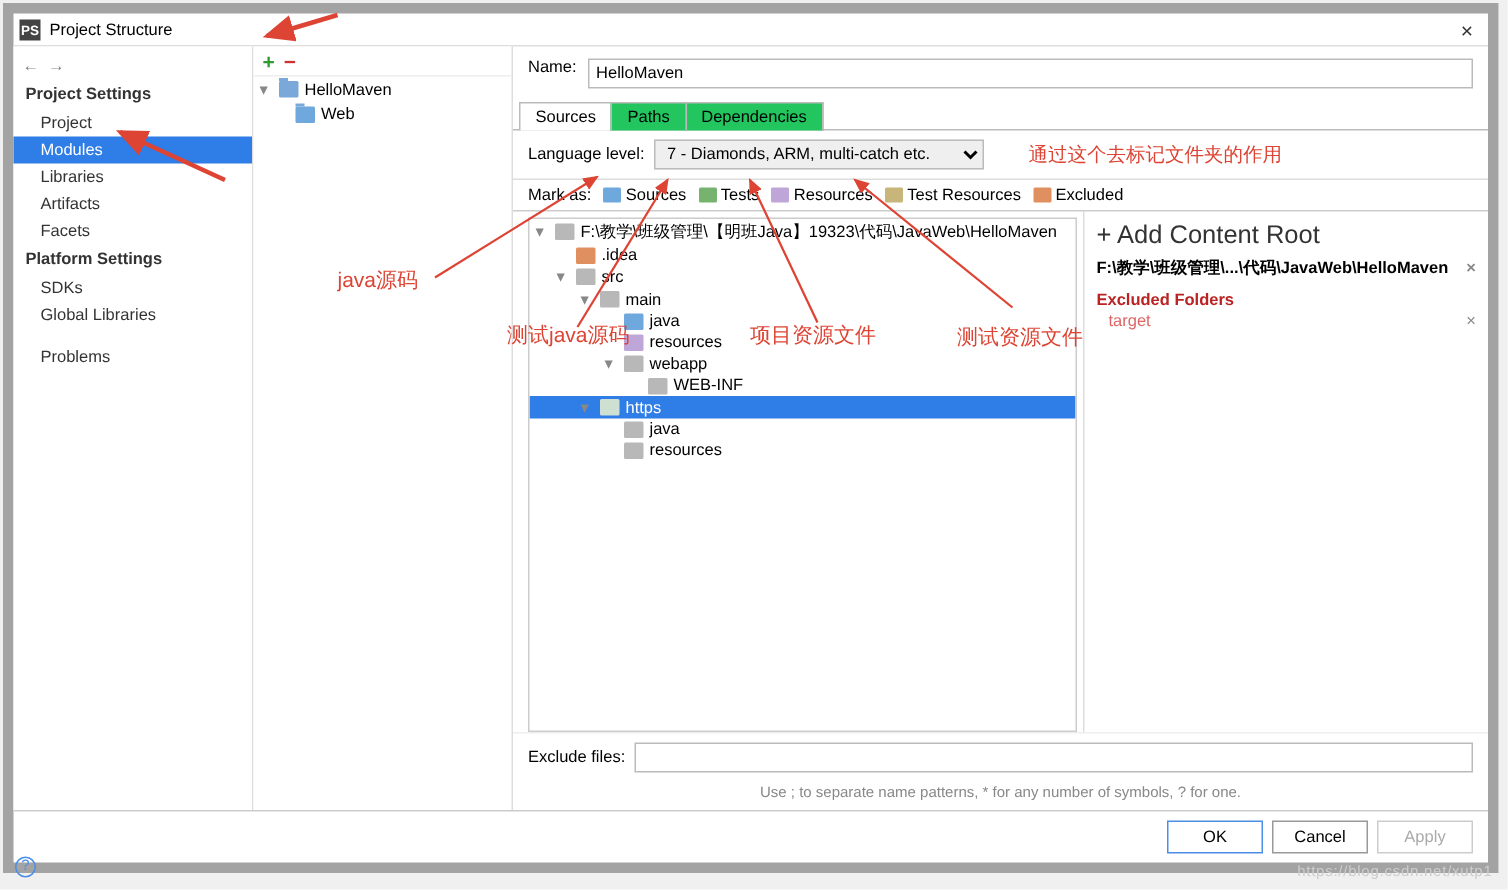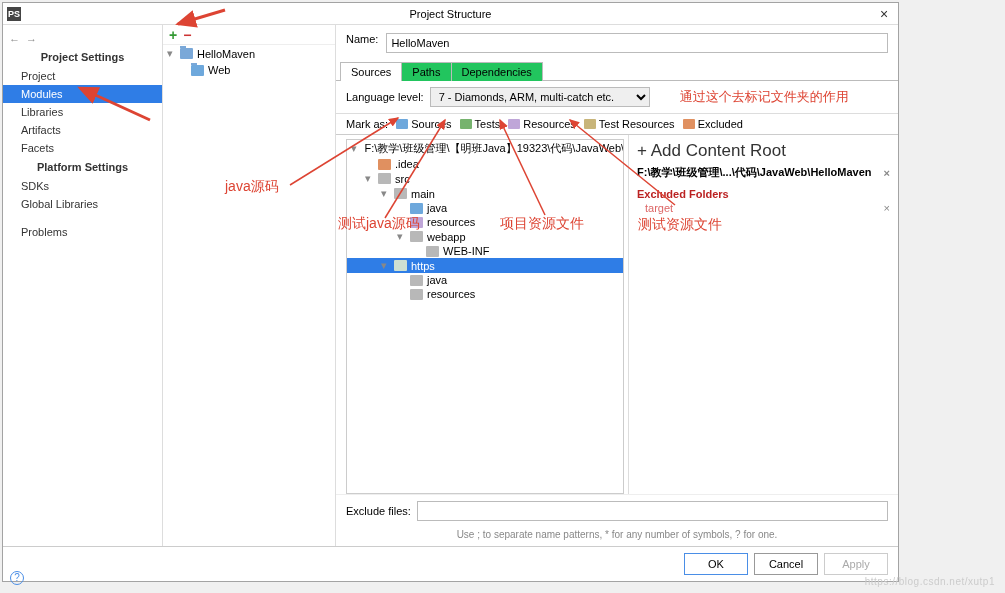--- a/index.html
+++ b/index.html
@@ -1,27 +1,27 @@
 <!DOCTYPE html>
 <html><head>
 <meta charset="utf-8">
 <style>
 * { box-sizing: border-box; margin: 0; padding: 0; font-family: "Segoe UI", Tahoma, sans-serif; font-size: 11px; }
 body { background: #f0f0f0; width: 1005px; height: 593px; overflow: hidden; position: relative; }
-.window { background: #fff; border: 1px solid #a3a3a3; width: 897px; height: 580px; position: absolute; top: 2px; left: 2px; display: flex; flex-direction: column; }
+.window { background: #fff; border: 7px solid #a3a3a3; width: 997px; height: 580px; position: absolute; top: 2px; left: 2px; display: flex; flex-direction: column; }
 .titlebar { height: 22px; display: flex; align-items: center; padding: 0 4px; border-bottom: 1px solid #ddd; }
 .titlebar .app-icon { width: 14px; height: 14px; background: #444; margin-right: 6px; display: flex; align-items: center; justify-content: center; color:#fff; font-size:9px; font-weight:bold;}
-.titlebar .title { flex: 1; font-size: 11px; text-align: center; }
+.titlebar .title { flex: 1; font-size: 11px; }
 .close-x { width: 20px; text-align: center; cursor: pointer; font-size: 14px; color: #333; }
 .body { flex: 1; display: flex; min-height: 0; }
 
 
 .sidebar { width: 160px; border-right: 1px solid #ddd; padding-top: 4px; background:#fff;}
 .sb-tools { height: 18px; display:flex; gap:6px; padding-left:6px; align-items:center; color:#888;}
-.sb-header { font-weight: bold; color: #333; padding: 4px 8px; font-size: 11px; text-align: center; }
+.sb-header { font-weight: bold; color: #333; padding: 4px 8px; font-size: 11px; }
 .sb-item { padding: 3px 18px; cursor: pointer; color: #333; }
 .sb-item.selected { background: #2f7de6; color: #fff; }
 
 
 .midpanel { width: 173px; border-right: 1px solid #ddd; background:#fff; }
 .mid-tools { height: 20px; display:flex; gap:6px; align-items:center; padding-left:6px; border-bottom:1px solid #eee;}
 .mid-tools .plus { color:#393; font-weight:bold; font-size:14px;}
 .mid-tools .minus { color:#c33; font-weight:bold; font-size:14px;}
 .tree-node { display:flex; align-items:center; gap:4px; padding:2px 4px; }
 .tree-node.child { padding-left:28px;}

